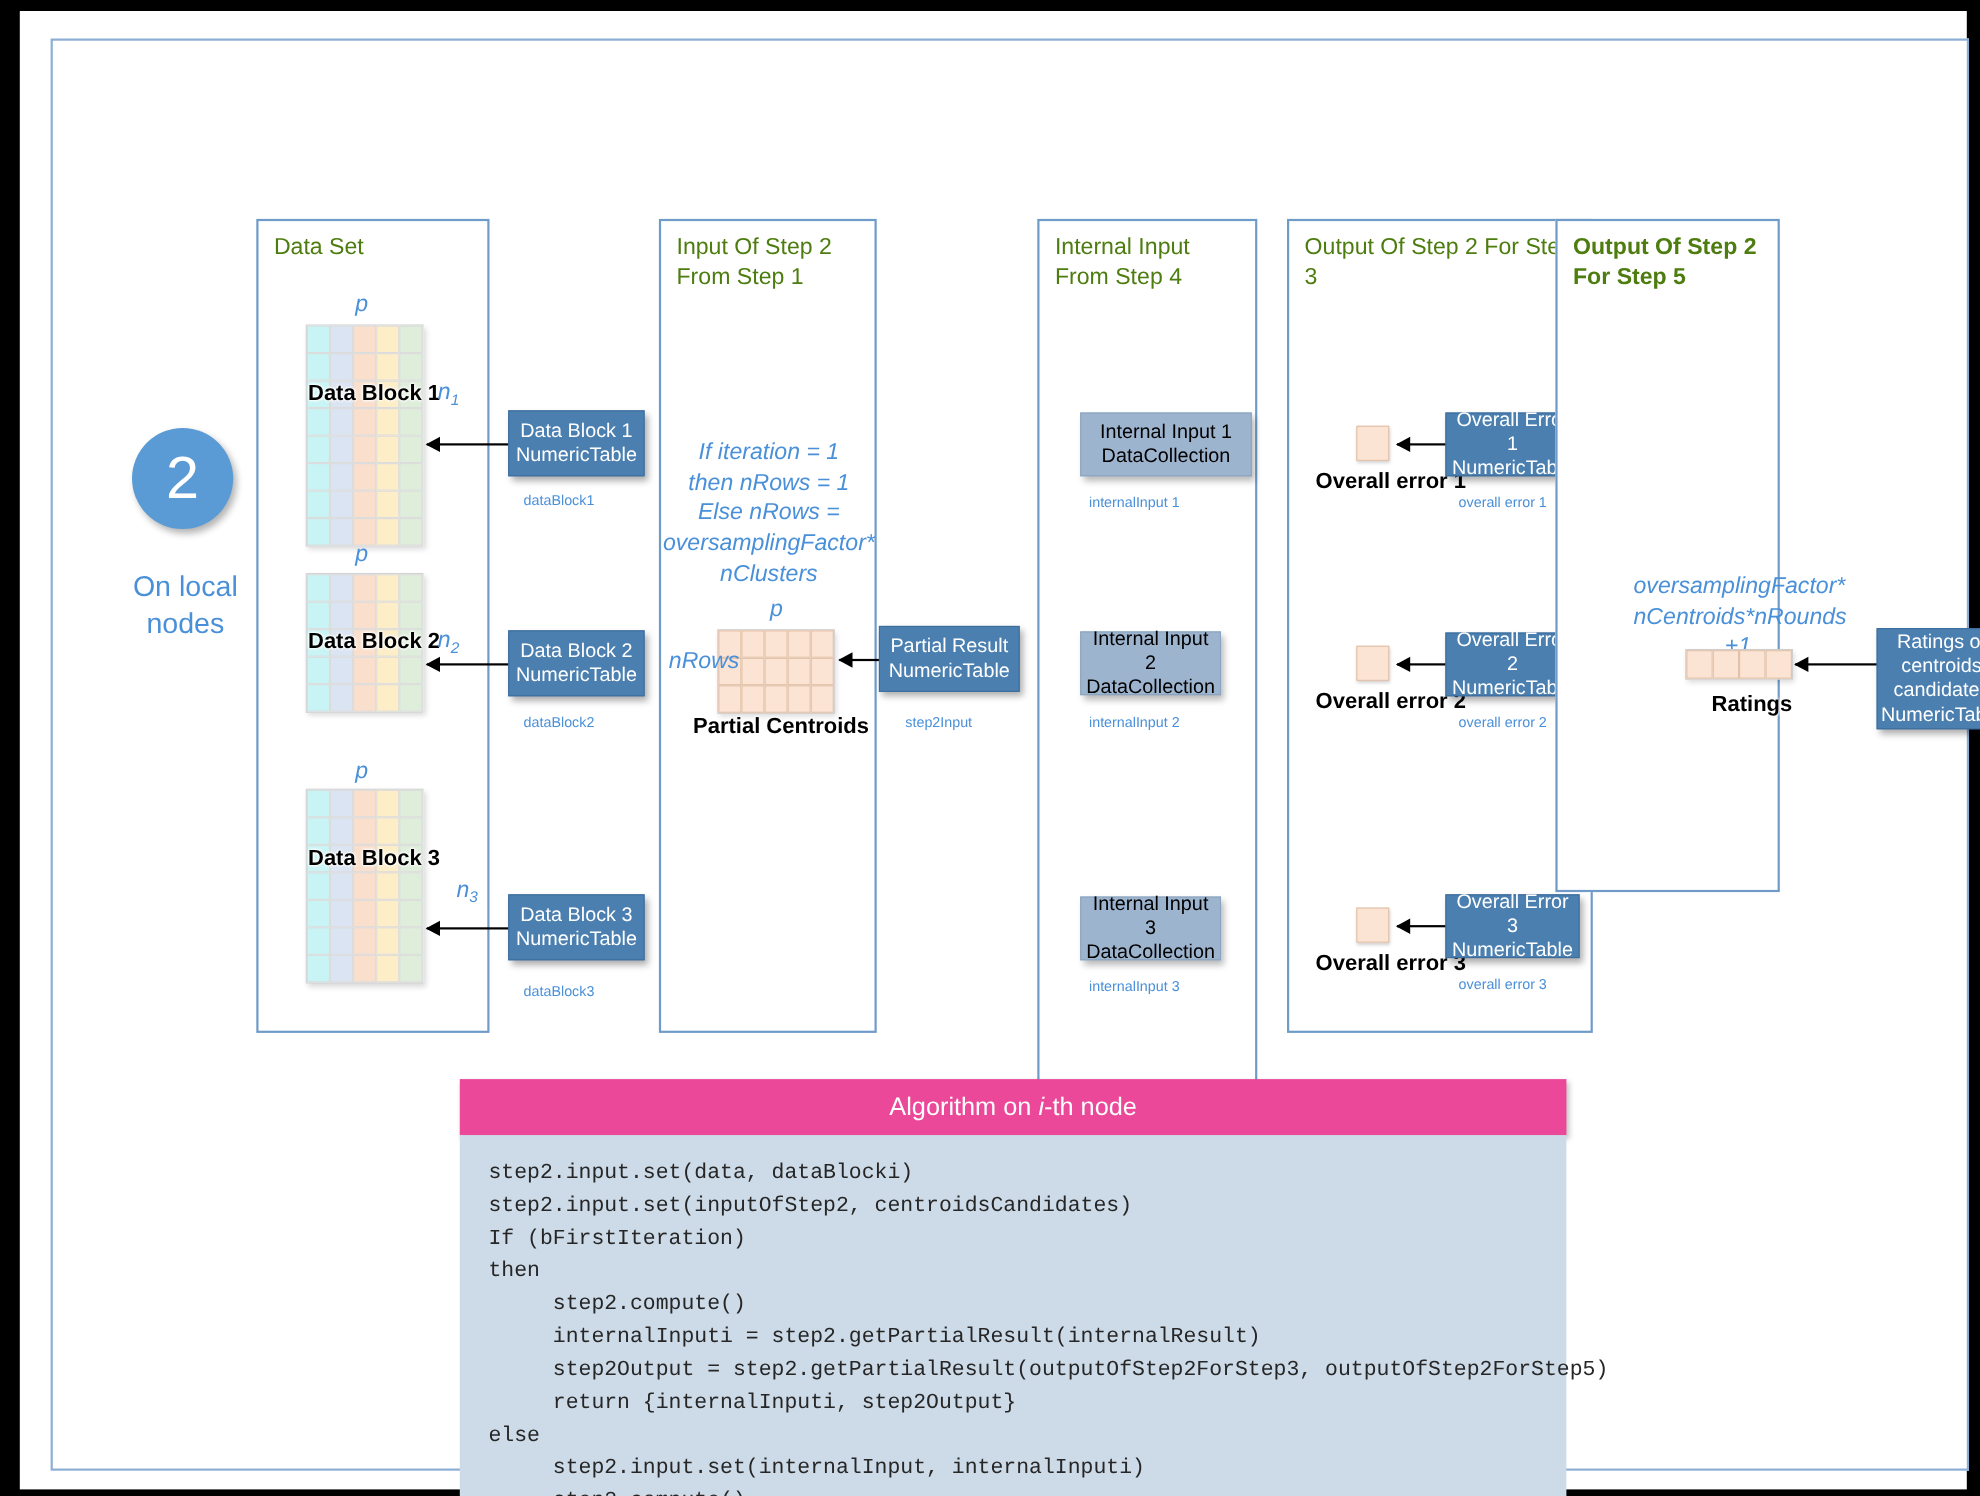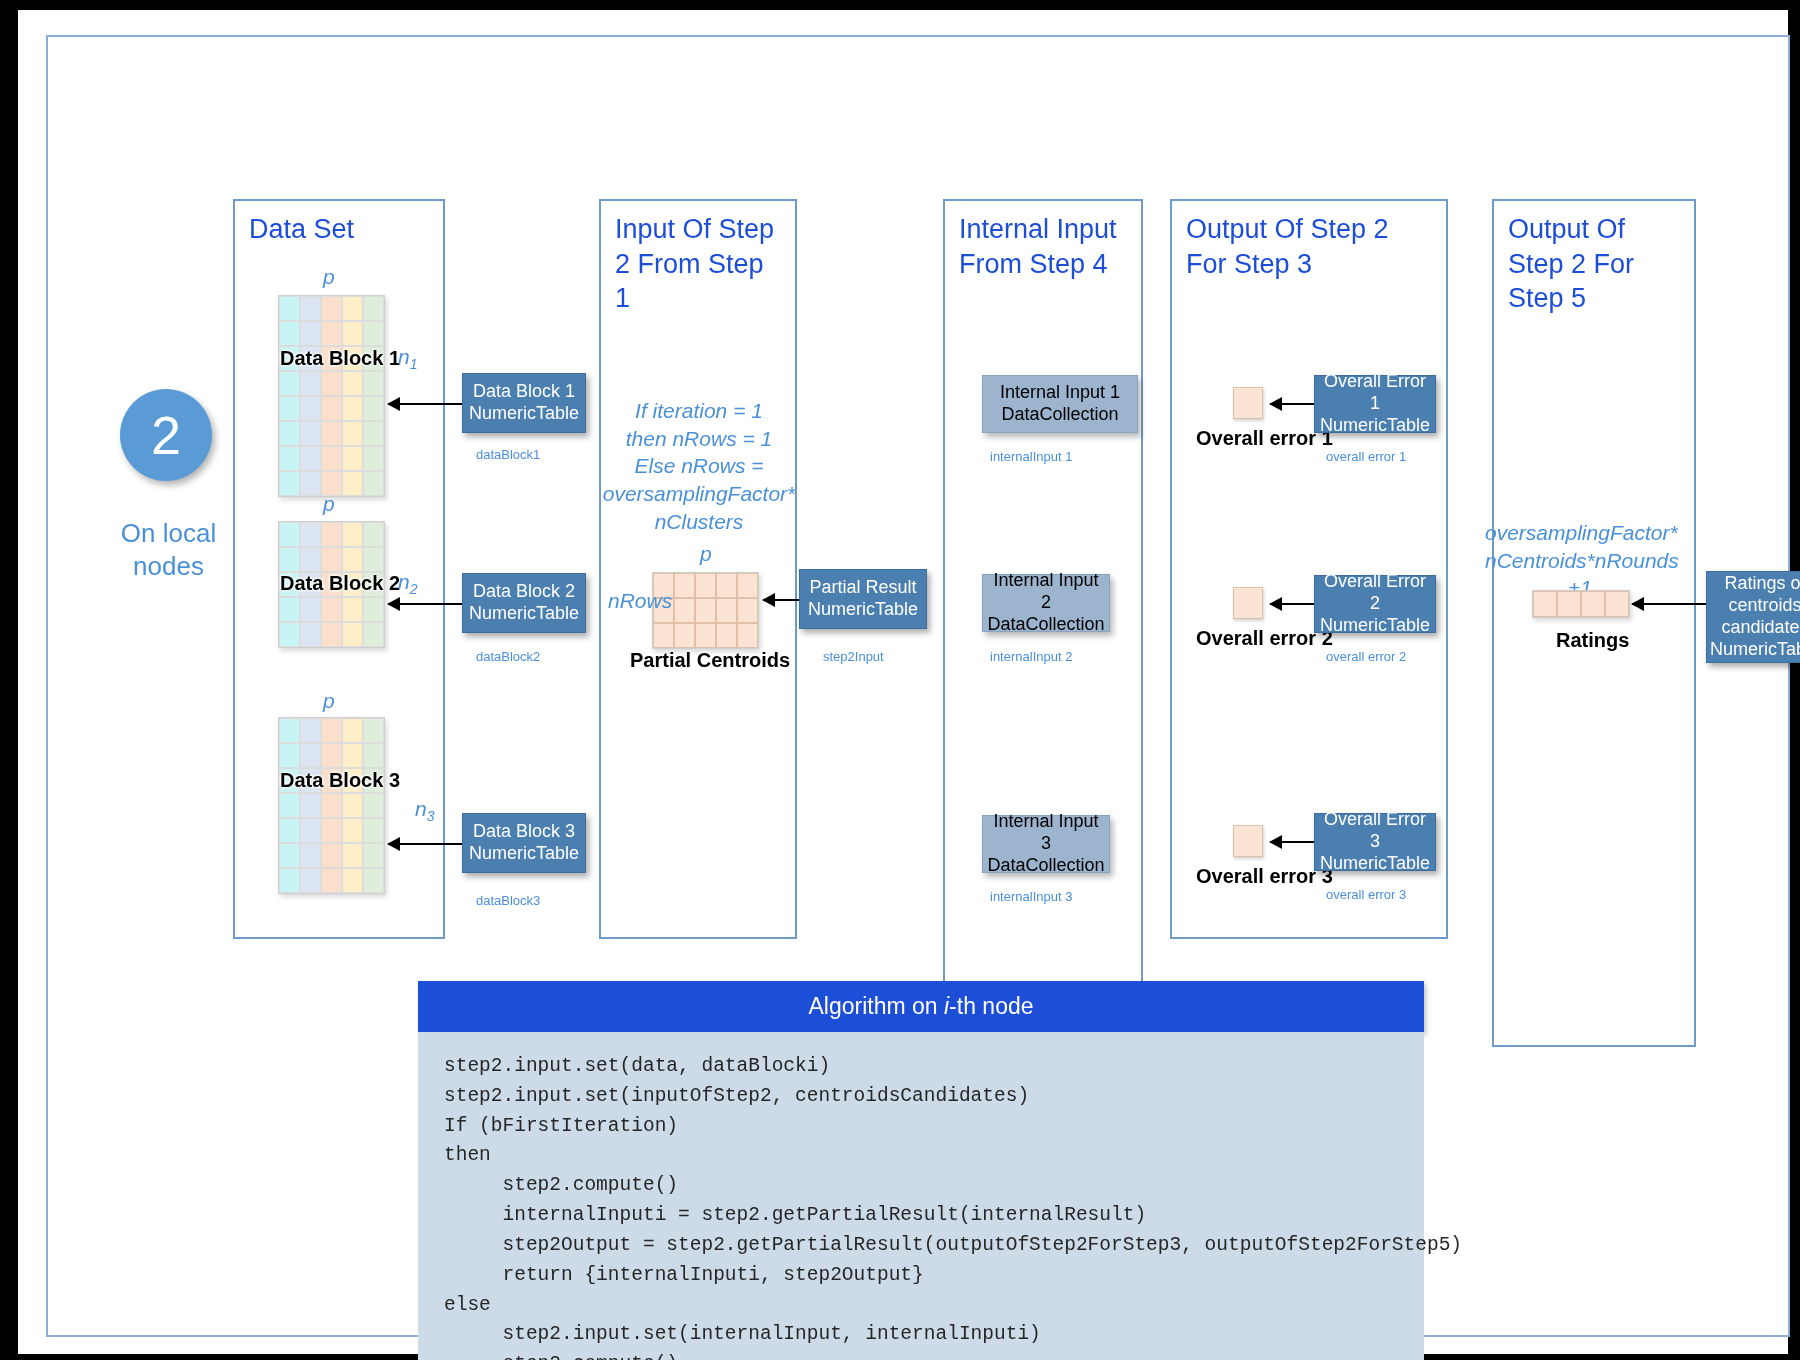--- a/index.html
+++ b/index.html
@@ -48,30 +48,30 @@
   
   .panel {
     position: absolute;
     border: 2px solid #6f9bc9;
     background: #ffffff;
   }
   .panel-title {
     position: absolute;
     left: 14px; top: 11px;
     right: 10px;
-    color: #1d4ed8;
-    font-size: 27px;
+    color: #4d7c0f;
+    font-size: 21px;
     line-height: 1.28;
   }
 
   .p-dataset   { left: 185px;  top: 162px; width: 212px;  height: 740px; }
   .p-step1     { left: 551px;  top: 162px; width: 198px;  height: 740px; }
   .p-internal  { left: 895px;  top: 162px; width: 200px;  height: 824px; }
   .p-out3      { left: 1122px; top: 162px; width: 278px;  height: 740px; }
-  .p-out5      { left: 1444px; top: 162px; width: 204px;  height: 848px; }
+  .p-out5      { left: 1366px; top: 162px; width: 204px;  height: 612px; font-weight: bold; }
 
   
   .grid {
     position: absolute;
     display: grid;
     grid-auto-rows: 25px;
     border: 1px solid #cfcfcf;
     box-shadow: 2px 3px 5px rgba(0,0,0,0.15);
   }
   .grid.cols5 { grid-template-columns: repeat(5, 21px); }
@@ -201,21 +201,21 @@
     text-align: center;
   }
 
   
   .algo {
     position: absolute;
     left: 370px; top: 944px;
     width: 1006px;
   }
   .algo-header {
-    background: #1d4ed8;
+    background: #ec4899;
     color: #ffffff;
     font-size: 23px;
     text-align: center;
     padding: 12px 0;
     box-shadow: 2px 3px 5px rgba(0,0,0,0.25);
   }
   .algo-header em { font-style: italic; }
   .algo-body {
     background: #cddbe8;
     padding: 20px 26px 26px 26px;

